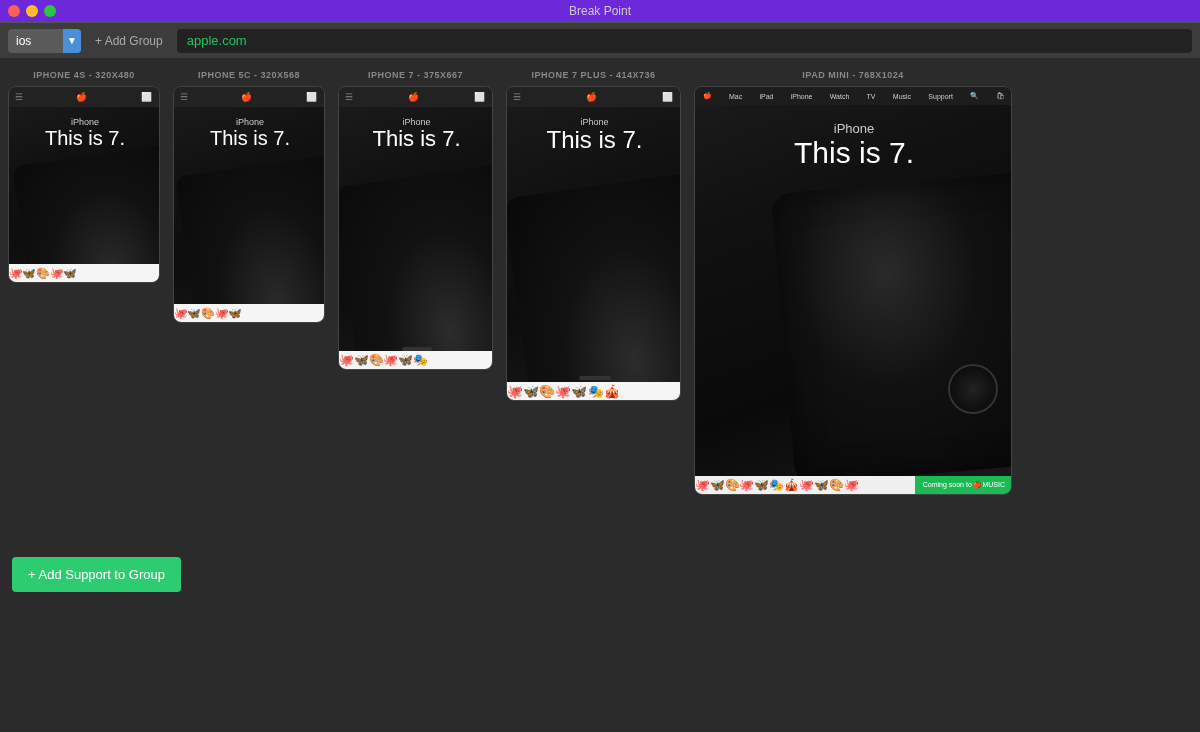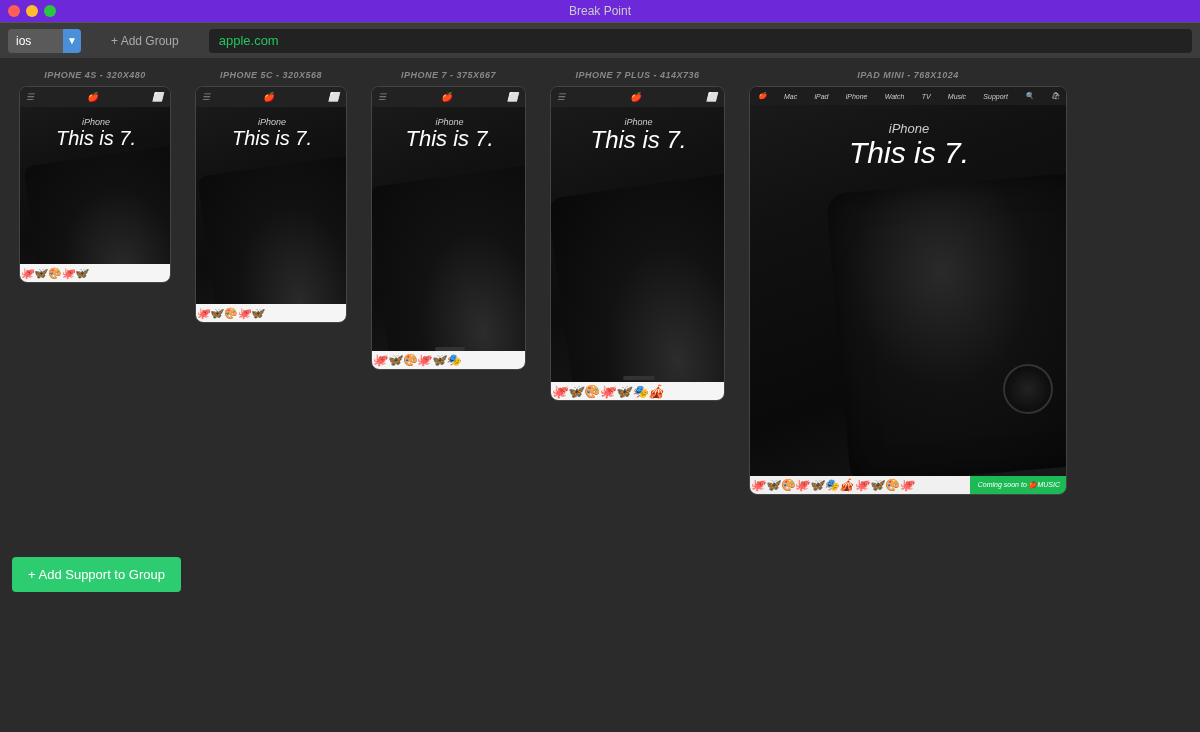--- a/index.html
+++ b/index.html
@@ -45,21 +45,21 @@
 
     
     .toolbar {
       width: 100%;
       height: 36px;
       background: #3c3c3c;
       border-top: 1px solid #555;
       display: flex;
       align-items: center;
       padding: 0 8px;
-      gap: 24px;
+      gap: 8px;
     }
     .ios-select-wrapper {
       display: flex;
       align-items: center;
       background: #5a5a5a;
       border-radius: 4px;
       height: 24px;
       overflow: hidden;
     }
     .ios-select {
@@ -99,27 +99,26 @@
       color: #22c55e;
       font-size: 13px;
       padding: 0 10px;
       outline: none;
     }
 
     
     .main {
       display: flex;
       flex-direction: row;
-      padding: 12px 19px;
-      gap: 24px;
+      padding: 12px 8px;
+      gap: 13px;
       align-items: flex-start;
       height: calc(732px - 58px);
       overflow-x: auto;
       overflow-y: hidden;
-      font-style: italic;
     }
 
     
     .device-col {
       display: flex;
       flex-direction: column;
       align-items: center;
       flex-shrink: 0;
     }
     .device-label {

